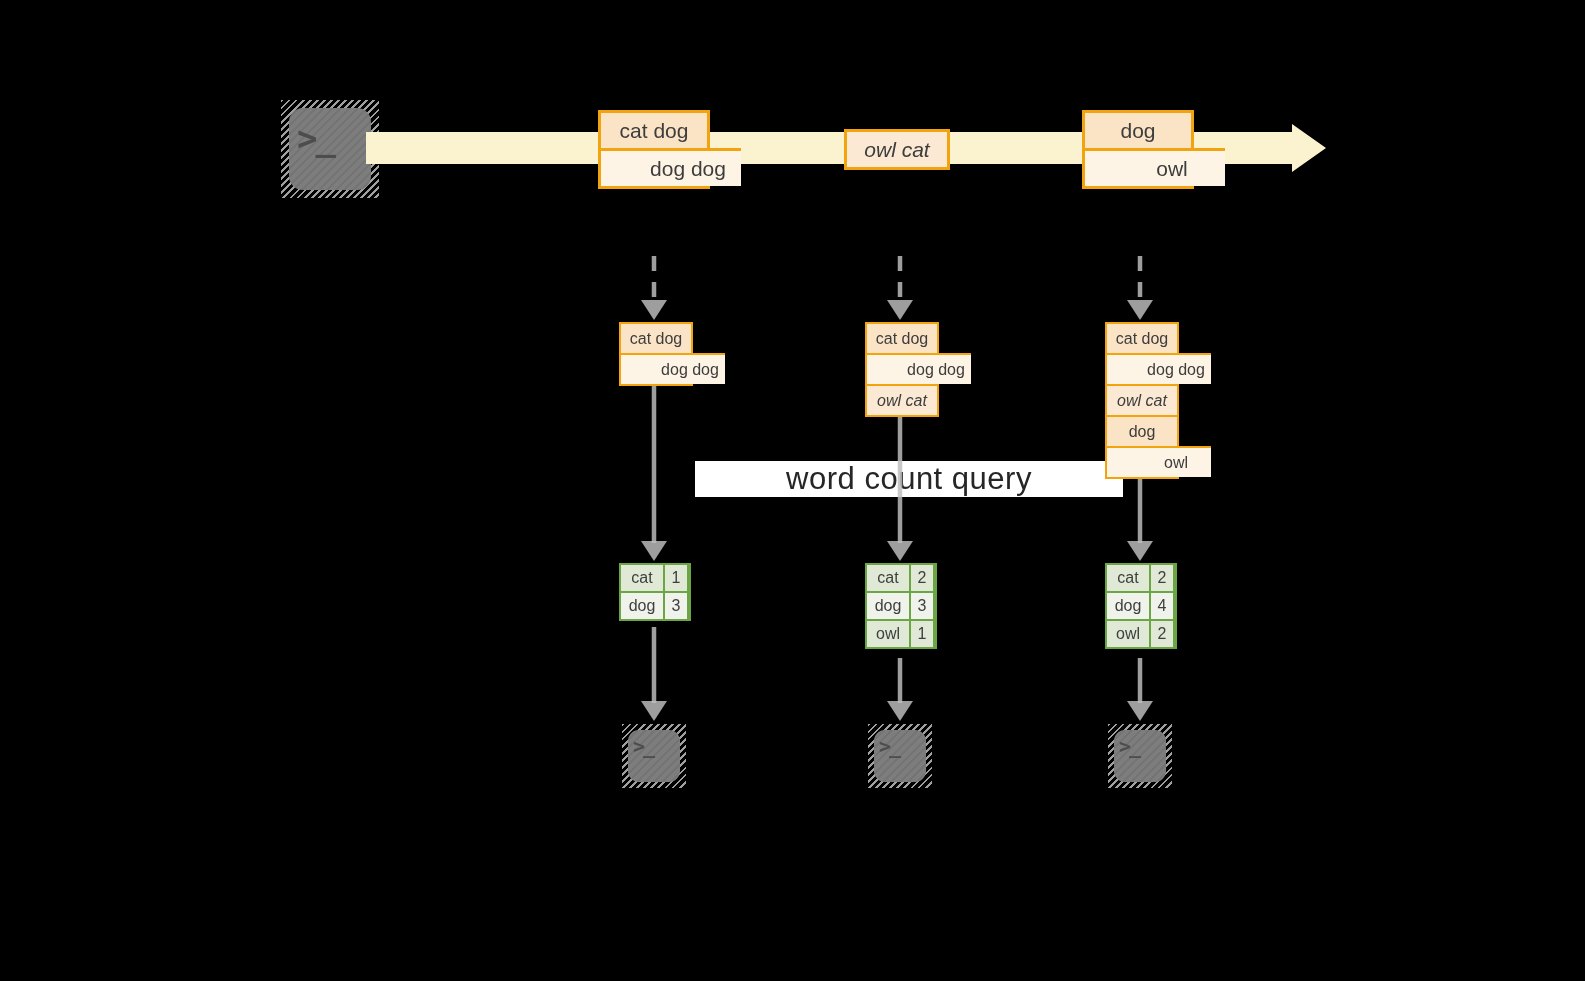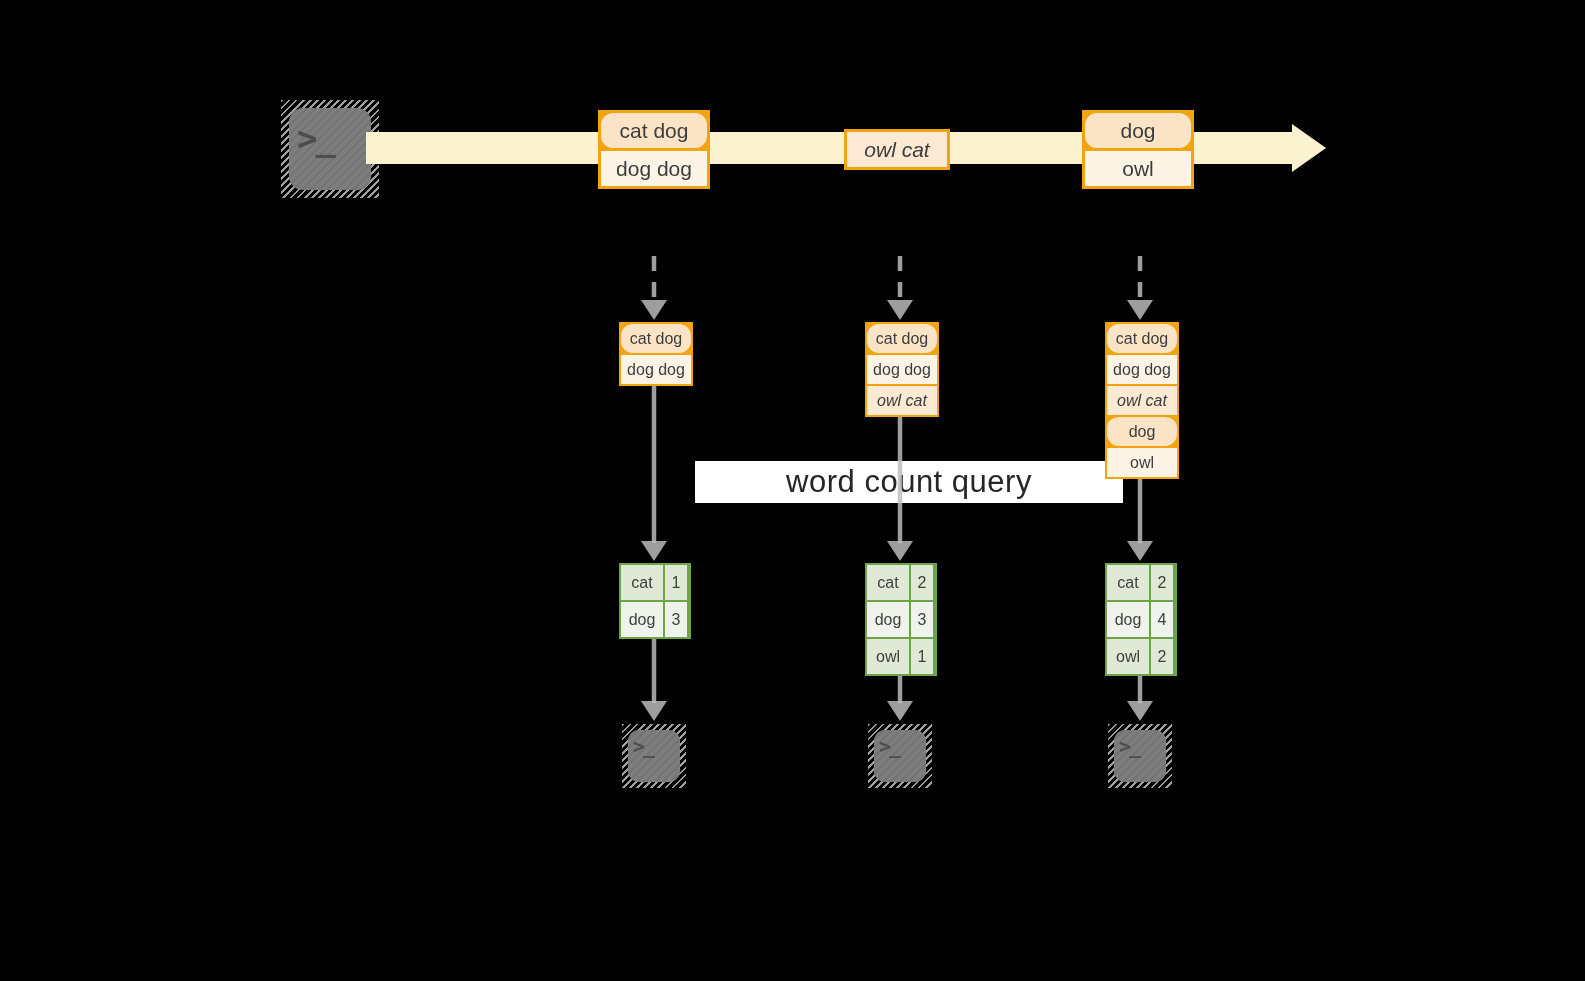--- a/index.html
+++ b/index.html
@@ -44,40 +44,40 @@
     width:100%;display:flex;align-items:center;justify-content:center;
     color:#3d3d3d;font-size:21px;height:35px;
   }
   .record .cell + .cell{border-top:3px solid var(--orange);}
   .stack{border-width:2px;}
   .stack .cell{
     width:100%;height:29px;display:flex;align-items:center;justify-content:center;
     color:#3d3d3d;font-size:16px;
   }
   .stack .cell + .cell{border-top:2px solid var(--orange);}
-  .tone-peach{background:var(--peach);border-radius:12px;}
-  .tone-cream{background:var(--cream);}
+  .tone-peach{background:var(--peach);}
+  .tone-cream{background:var(--cream);padding-left:34px;}
   .tone-light{background:var(--lightpeach);font-style:italic;}
   
   .counts{position:absolute;z-index:4;border:2px solid var(--green);background:var(--green);}
-  .counts .row{display:flex;height:35px;}
+  .counts .row{display:flex;height:26px;}
   .counts .row + .row{border-top:2px solid var(--green);}
   .counts .word{
     width:42px;display:flex;align-items:center;justify-content:center;
     color:#3f3f3f;font-size:16px;
   }
   .counts .num{
     width:22px;border-left:2px solid var(--green);
     display:flex;align-items:center;justify-content:center;color:#3f3f3f;font-size:16px;
   }
   .row-a .word,.row-a .num{background:var(--sageA);}
   .row-b .word,.row-b .num{background:var(--sageB);}
   
   .banner{
-    position:absolute;left:695px;top:461px;width:428px;height:42px;background:var(--bannerbg);
+    position:absolute;left:695px;top:461px;width:428px;height:36px;background:var(--bannerbg);
     z-index:2;display:flex;align-items:center;justify-content:center;
   }
   .banner span{color:var(--bannertext);font-size:31px;font-weight:300;letter-spacing:0.5px;}
   
   svg.arrows{position:absolute;left:0;top:0;z-index:3;pointer-events:none;}
 </style>
 </head>
 <body>
 
 <div class="canvas" style="--orange: #F2A40E; --peach: #FBE3C6; --cream: #FDF4E6; --lightpeach: #FBE9D3; --band: #FBF2CF; --green: #6CA544; --sageA: #DFE9D5; --sageB: #EFF3EB; --bannerbg: #FFFFFF; --bannertext: #262626;">

